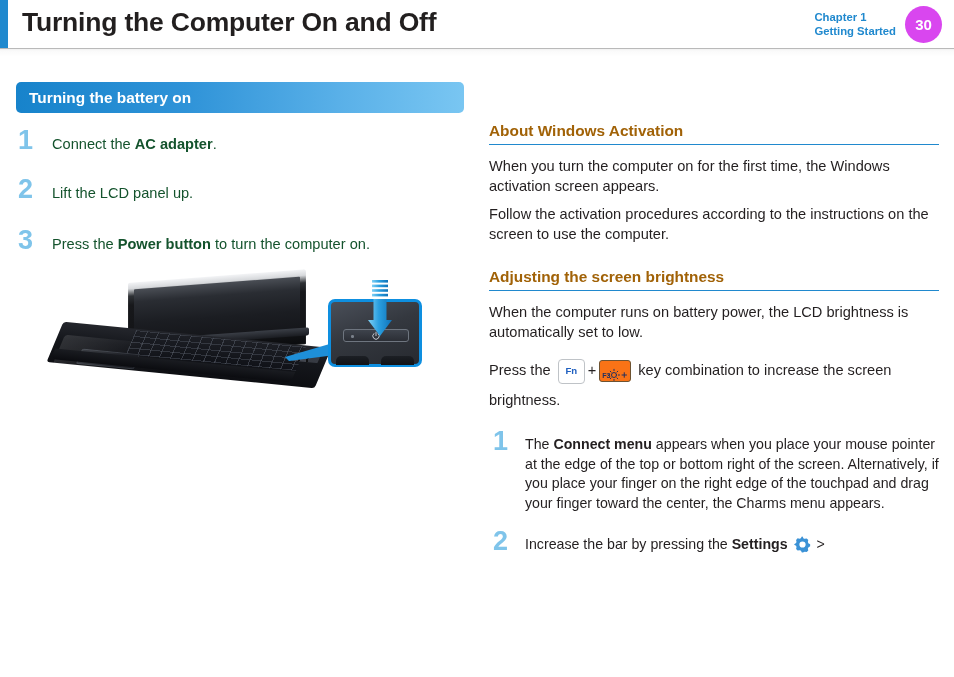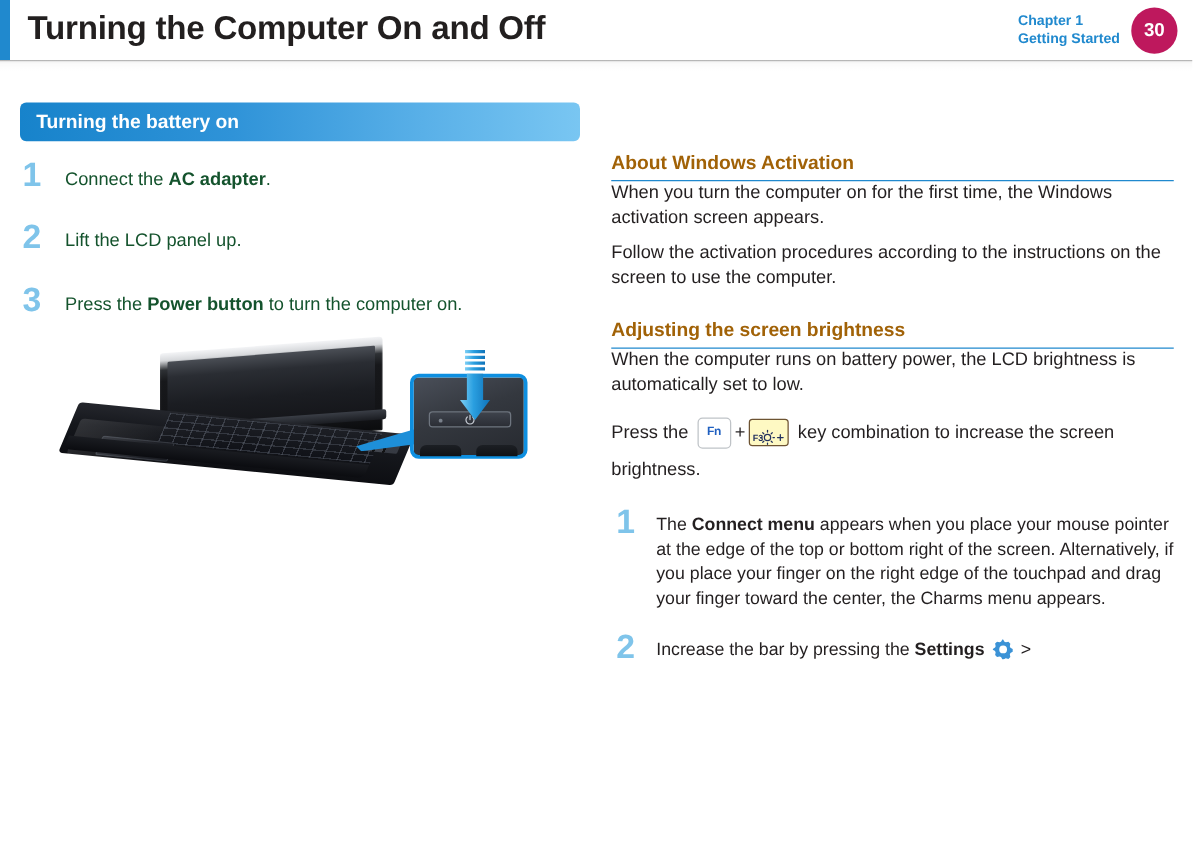--- a/index.html
+++ b/index.html
@@ -69,21 +69,21 @@
   .chapter-line {
     font-size: 11.3px;
     font-weight: bold;
     color: #2089ce;
     white-space: nowrap;
     display: block;
   }
   .page-number-circle {
     width: 37px; height: 37px;
     border-radius: 50%;
-    background: #be185d;
+    background: #d946ef;
     color: #ffffff;
     font-size: 15px;
     font-weight: bold;
     display: flex;
     align-items: center;
     justify-content: center;
   }
 
   
   .col-left {
@@ -299,21 +299,21 @@
     font-size: 15.4px;
     font-weight: bold;
     color: #a16207;
     padding-bottom: 4px;
     border-bottom: 1.3px solid #2089ce;
   }
   .para {
     font-size: 14.6px;
     line-height: 19.5px;
     color: #231f20;
-    margin-top: 0;
+    margin-top: 12px;
   }
   .para-tight { margin-top: 9px; }
 
   .keyline {
     font-size: 14.6px;
     line-height: 30px;
     color: #231f20;
     margin-top: 13px;
   }
   .key-fn, .key-f3 {
@@ -335,21 +335,21 @@
     transform: translate(-50%, -50%);
     font-size: 9.6px;
     font-weight: bold;
     color: #2060c0;
     letter-spacing: -0.2px;
   }
   .key-f3 {
     width: 32px; height: 22px;
     border: 1px solid #6d5332;
     border-radius: 3px;
-    background: #fef9c3;
+    background: #f97316;
     margin: 0 3px;
   }
   .key-f3-label {
     position: absolute;
     left: 2px; top: 0px;
     font-size: 7.2px;
     font-weight: bold;
     color: #23315e;
   }
   .key-f3-icon {

